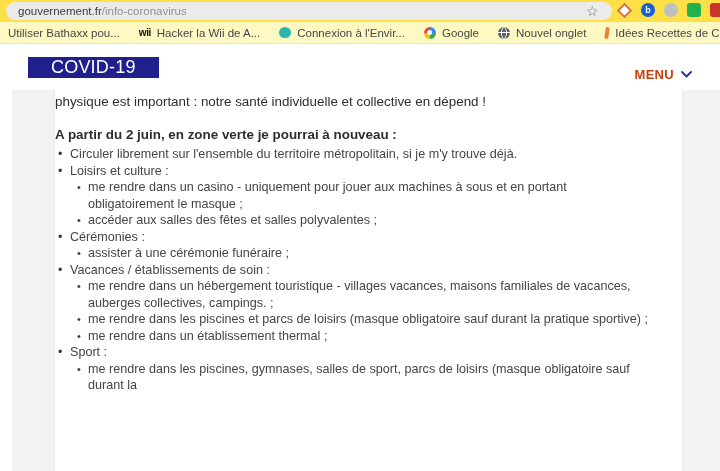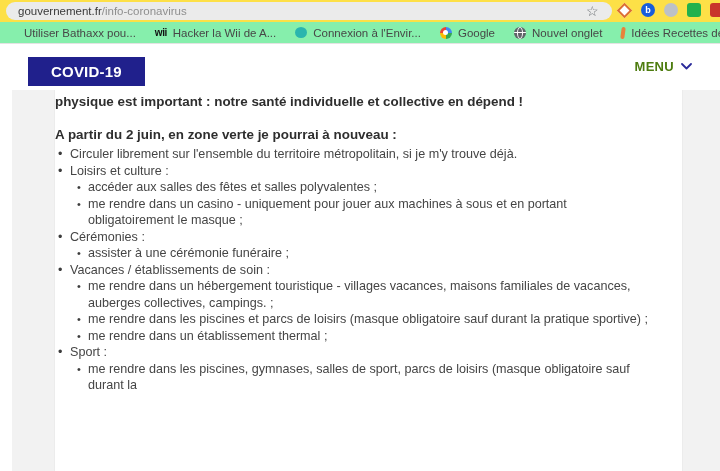--- a/index.html
+++ b/index.html
@@ -22,55 +22,55 @@
   .ext{width:14px;height:14px;display:inline-flex;align-items:center;justify-content:center;
        font-size:9px;color:#fff;font-weight:bold;}
   .ext.orange-diamond-extension{width:11px;height:11px;transform:rotate(45deg);border:2.5px solid;background:#fff;margin:0 2px;}
   .ext.bitwarden-extension{border-radius:50%;}
   .ext.gray-circle-extension{border-radius:50%;}
   .ext.green-square-extension{border-radius:3px;}
   .ext.red-square-extension{border-radius:3px;}
 
   
   .bookmarks{
-    position:absolute;left:0;top:22px;width:720px;height:22px;background:#86efac;
+    position:absolute;left:0;top:22px;width:720px;height:22px;background:#fef9c3;
     border-bottom:1px solid #e3e3e3;display:flex;align-items:center;gap:19px;
-    padding:0 24px;font-size:11.5px;color:#474747;white-space:nowrap;overflow:hidden;
+    padding:0 8px;font-size:11.5px;color:#474747;white-space:nowrap;overflow:hidden;
   }
   .bm{display:inline-flex;align-items:center;gap:6px;cursor:pointer;flex:0 0 auto;}
   .bm-icon{display:inline-flex;align-items:center;justify-content:center;width:13px;height:13px;flex:0 0 auto;}
   .icon-wii-logo{font-weight:bold;font-size:10px;color:#111;letter-spacing:-0.5px;width:auto;}
   .icon-teal-dot{width:12px;height:11px;border-radius:50%;background:#2ab5ae;}
   .icon-google-g{position:relative;width:12px;height:12px;border-radius:50%;
     background:conic-gradient(#4285f4 0 25%, #34a853 25% 50%, #fbbc05 50% 75%, #ea4335 75% 100%);}
   .icon-google-g::after{content:"";position:absolute;inset:3.5px;background:#fff;border-radius:50%;}
   .icon-globe{position:relative;width:12px;height:12px;border-radius:50%;background:#5f6368;overflow:hidden;}
   .icon-globe::before{content:"";position:absolute;left:0;right:0;top:5px;height:1.5px;background:#fff;}
   .icon-globe::after{content:"";position:absolute;left:3px;right:3px;top:0;bottom:0;border:1.5px solid #fff;border-radius:50%;}
   .icon-carrot{width:4px;height:12px;border-radius:2px;background:#e8833a;transform:rotate(8deg);}
 
   
   .site-header{position:absolute;left:0;top:44px;width:720px;height:46px;background:#fff;}
   .badge{
-    position:absolute;left:28px;top:13px;height:29px;padding:0 23px;
-    display:flex;align-items:center;color:#fff;font-weight:bold;font-size:15px;letter-spacing:0.2px;
+    position:absolute;left:28px;top:13px;height:21px;padding:0 23px;
+    display:flex;align-items:center;color:#fff;font-weight:normal;font-size:18px;letter-spacing:0.2px;
   }
   .menu{
     position:absolute;right:28px;top:15px;display:flex;align-items:center;gap:7px;
     font-weight:bold;font-size:13px;letter-spacing:0.3px;cursor:pointer;
   }
 
   
   .page{position:absolute;left:0;top:90px;width:720px;height:381px;background:#fff;}
   .gray-strip{position:absolute;top:0;bottom:0;}
   .gray-strip.left{left:12px;width:43px;border-right:1px solid #ececec;}
   .gray-strip.right{left:682px;width:38px;border-left:1px solid #ececec;}
 
   .content{position:absolute;left:55px;top:3px;width:600px;color:#454545;}
-  .intro{margin:0 0 16px 0;font-weight:bold;font-size:13.4px;color:#2e2e2e;line-height:17px;}
+  .intro{margin:0 0 16px 0;font-weight:normal;font-size:13.4px;color:#2e2e2e;line-height:17px;}
   .heading{margin:0 0 3px 0;font-weight:bold;font-size:13.4px;color:#2e2e2e;line-height:17px;}
   ul.lvl1{list-style:none;margin:0;padding:0 0 0 15px;font-size:12.6px;line-height:16.5px;}
   ul.lvl1 > li{position:relative;padding-left:0;}
   ul.lvl1 > li::before{content:"\2022";position:absolute;left:-12px;color:#3c3c3c;}
   ul.lvl2{list-style:none;margin:0;padding:0 0 0 18px;}
   ul.lvl2 > li{position:relative;}
   ul.lvl2 > li::before{content:"\2022";position:absolute;left:-11px;font-size:11px;color:#3c3c3c;}
 </style>
 </head>
 <body>
@@ -113,39 +113,39 @@
         <span>Nouvel onglet</span>
       </div>
       <div class="bm">
         <span class="bm-icon icon-carrot"></span>
         <span>Idées Recettes de C...</span>
       </div>
     </div>
 
   <div class="site-header">
     <div class="badge" style="background: rgb(32, 32, 140);">COVID-19</div>
-    <div class="menu" style="color: #4d7c0f;">
+    <div class="menu" style="color: #c2410c; margin-top: 8px;">
       <span>MENU</span>
       <svg width="11" height="7" viewBox="0 0 11 7">
         <polyline points="1,1 5.5,5.5 10,1" fill="none" stroke="#2a2a9a" stroke-width="1.8" stroke-linecap="round" stroke-linejoin="round"></polyline>
       </svg>
     </div>
   </div>
 
   <div class="page">
     <div class="gray-strip left" style="background: rgb(242, 242, 242);"></div>
     <div class="gray-strip right" style="background: rgb(242, 242, 242);"></div>
     <div class="content">
       <p class="intro">physique est important : notre santé individuelle et collective en dépend !</p>
       <p class="heading">A partir du 2 juin, en zone verte je pourrai à nouveau :</p>
       <ul class="lvl1">
           <li><span>Circuler librement sur l'ensemble du territoire métropolitain, si je m'y trouve déjà.</span></li>
           <li><span>Loisirs et culture :</span><ul class="lvl2">
+              <li>me rendre dans un casino - uniquement pour jouer aux machines à sous et en portant obligatoirement le masque ;</li>
               <li>accéder aux salles des fêtes et salles polyvalentes ;</li>
-              <li>me rendre dans un casino - uniquement pour jouer aux machines à sous et en portant obligatoirement le masque ;</li>
             </ul></li>
           <li><span>Cérémonies :</span><ul class="lvl2">
               <li>assister à une cérémonie funéraire ;</li>
             </ul></li>
           <li><span>Vacances / établissements de soin :</span><ul class="lvl2">
               <li>me rendre dans un hébergement touristique - villages vacances, maisons familiales de vacances, auberges collectives, campings. ;</li>
               <li>me rendre dans les piscines et parcs de loisirs (masque obligatoire sauf durant la pratique sportive) ;</li>
               <li>me rendre dans un établissement thermal ;</li>
             </ul></li>
           <li><span>Sport :</span><ul class="lvl2">

